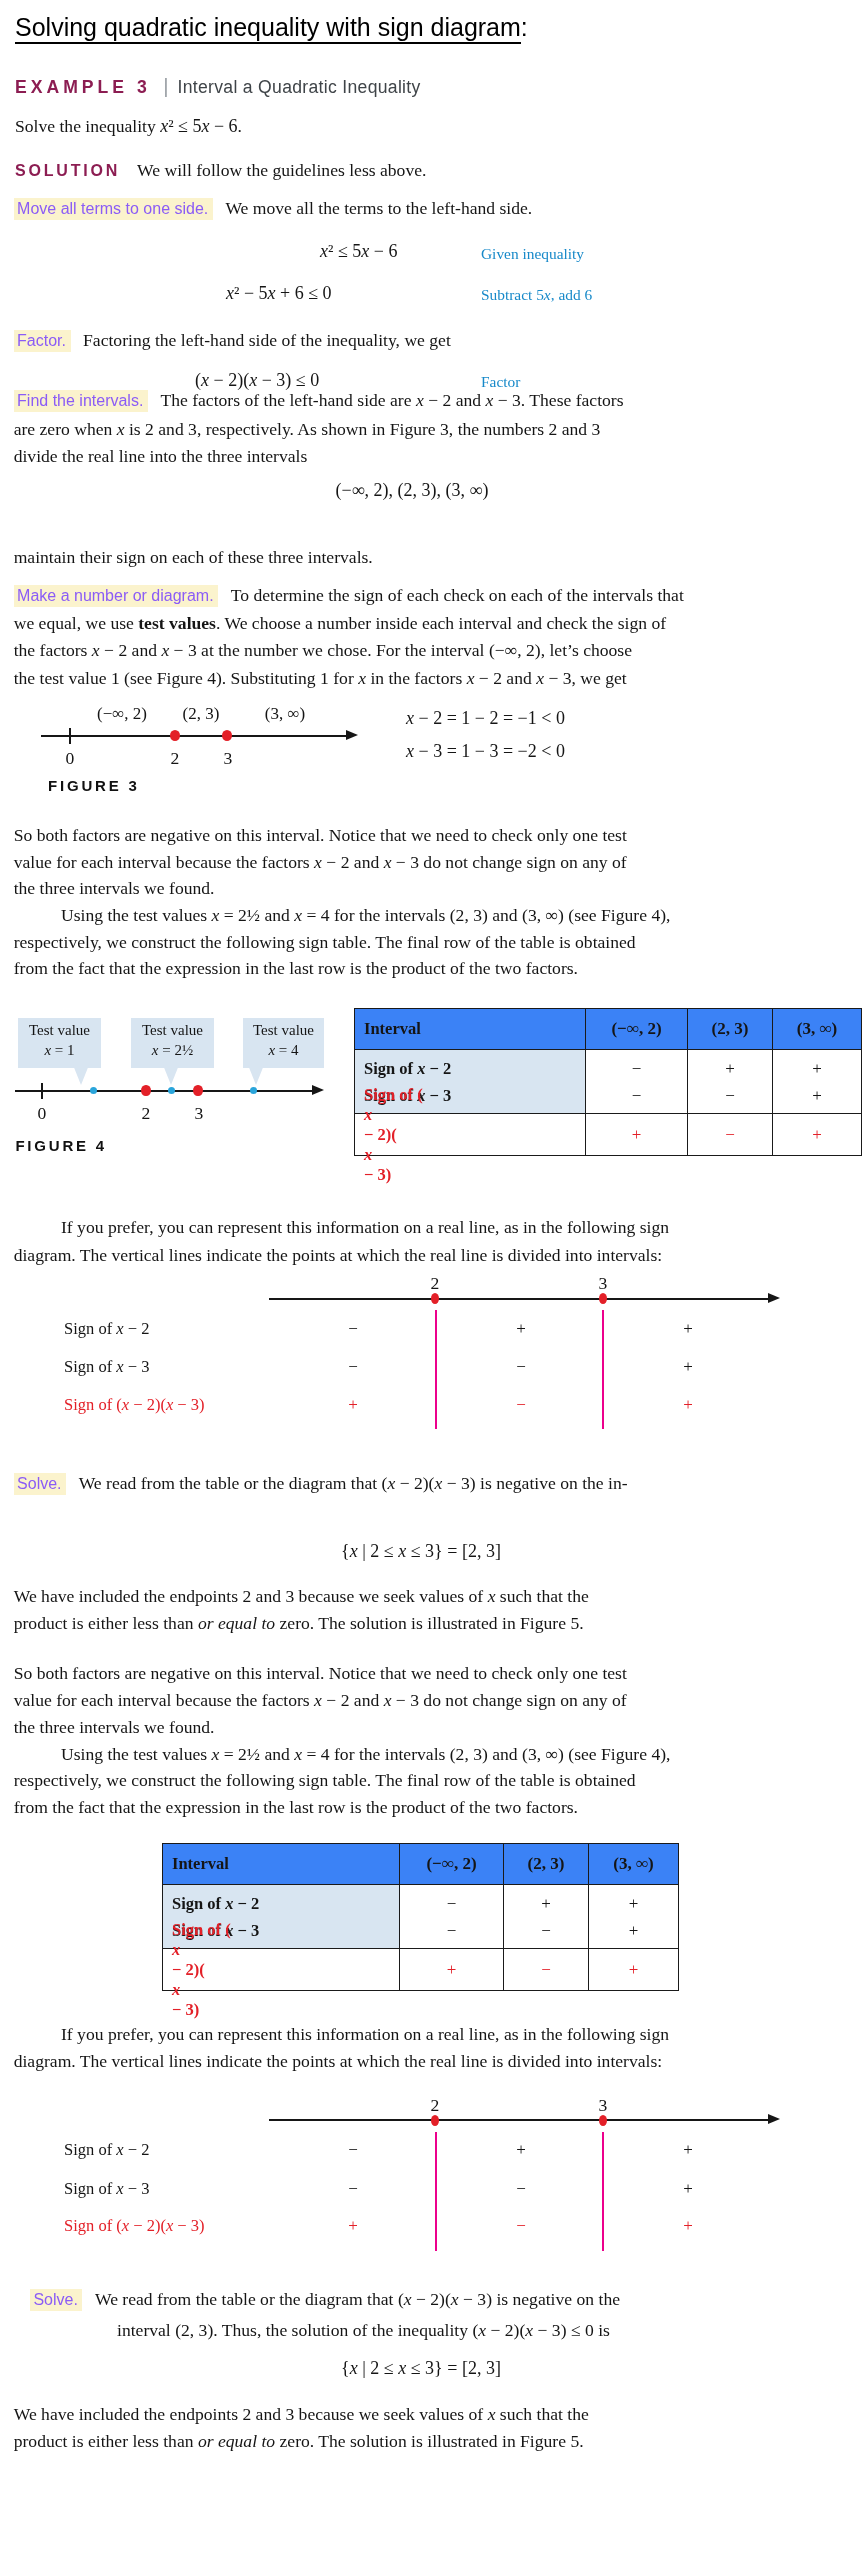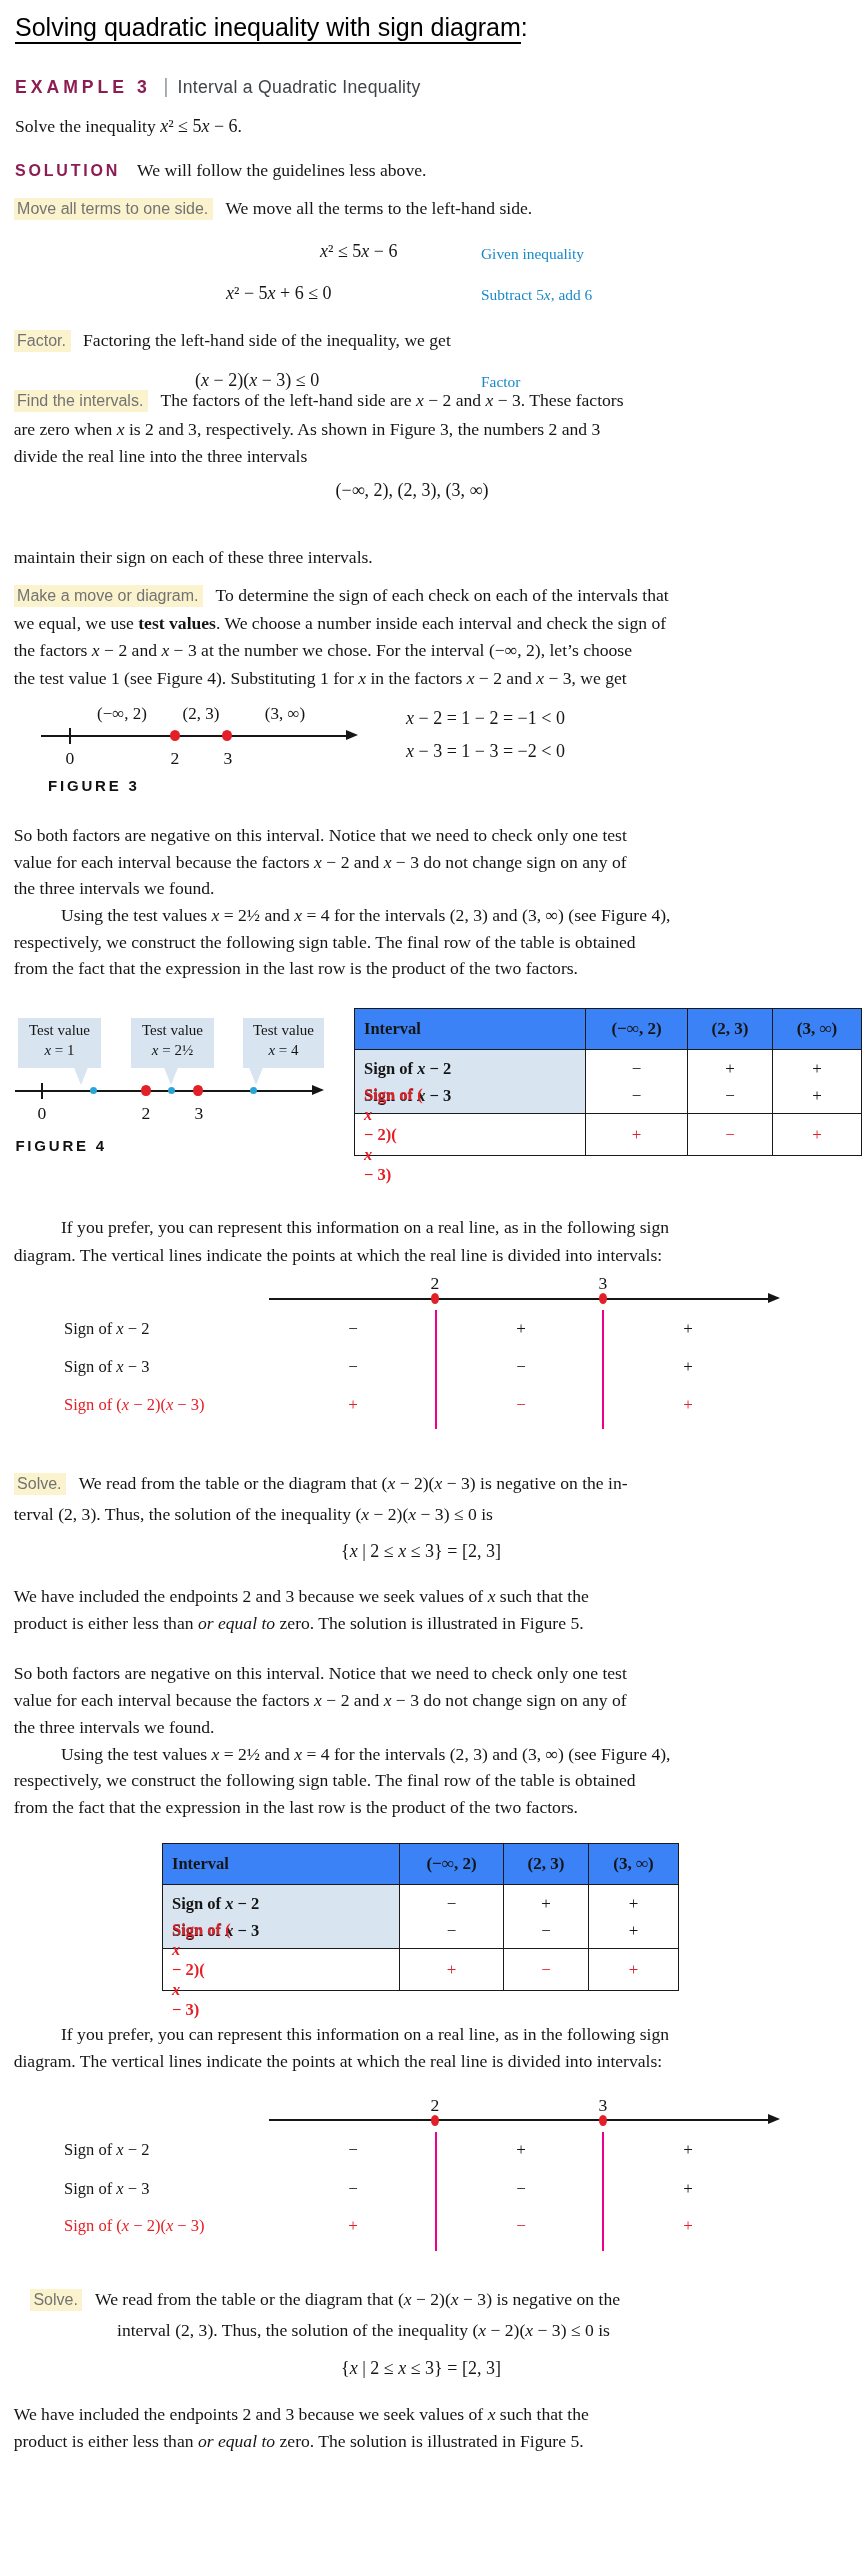--- a/index.html
+++ b/index.html
@@ -13,21 +13,21 @@
   .ex-label{font-family:"Liberation Sans",sans-serif;font-weight:bold;font-size:17.6px;
             letter-spacing:4px;color:#8C1D52;}
   .ex-div{font-family:"Liberation Sans",sans-serif;font-size:20.5px;color:#9aa0a5;margin:0 9px 0 12.5px;font-weight:300;}
   .ex-name{font-family:"Liberation Sans",sans-serif;font-size:17.6px;color:#3F4448;letter-spacing:0.3px;}
   .sol-label{font-family:"Liberation Sans",sans-serif;font-weight:bold;font-size:16px;
              letter-spacing:2.8px;color:#8C1D52;margin-right:17px;}
 
   
   .bl{font-size:17.6px;line-height:23px;}
   .hl{background:#FBF3CD;font-family:"Liberation Sans",sans-serif;font-size:16px;
-      padding:1.7px 4.6px 2.8px 3.4px;color:#737373;}
+      padding:1.7px 4.6px 2.8px 3.4px;color:#8b5cf6;}
   .gap{margin-left:12.5px;}
   .b{font-weight:bold;}
   .it{font-style:italic;}
 
   
   .eq{font-size:18px;}
   .note{font-size:15.4px;color:#1789C9;}
   .ctr{transform:translateX(-50%);}
 
   
@@ -108,21 +108,21 @@
     <span class="hl">Find the intervals.</span><span class="gap">The factors of the left-hand side are <i>x</i> − 2 and <i>x</i> − 3. These factors</span>
   </div>
   <div class="abs bl" style="left:13.7px;top:418px;">are zero when <i>x</i> is 2 and 3, respectively. As shown in Figure 3, the numbers 2 and 3</div>
   <div class="abs bl" style="left:13.7px;top:445px;">divide the real line into the three intervals</div>
 
   <div class="abs eq ctr" style="left:412px;top:480px;">(−∞, 2), (2, 3), (3, ∞)</div>
 
   <div class="abs bl" style="left:13.7px;top:546px;">maintain their sign on each of these three intervals.</div>
 
   <div class="abs bl" style="left:13.7px;top:584px;">
-    <span class="hl">Make a move or diagram.</span><span class="gap">To determine the sign of each check on each of the intervals that</span>
+    <span class="hl">Make a number or diagram.</span><span class="gap">To determine the sign of each check on each of the intervals that</span>
   </div>
   <div class="abs bl" style="left:13.7px;top:612px;">
     <span>we equal, we use </span><span class="b">test values</span><span>. We choose a number inside each interval and check the sign of</span>
   </div>
   <div class="abs bl" style="left:13.7px;top:639px;">the factors <i>x</i> − 2 and <i>x</i> − 3 at the number we chose. For the interval (−∞, 2), let’s choose</div>
   <div class="abs bl" style="left:13.7px;top:667px;">the test value 1 (see Figure 4). Substituting 1 for <i>x</i> in the factors <i>x</i> − 2 and <i>x</i> − 3, we get</div>
 
   <div class="abs ivlab ctr" style="left:122px;top:704px;">(−∞, 2)</div>
   <div class="abs ivlab ctr" style="left:201px;top:704px;">(2, 3)</div>
   <div class="abs ivlab ctr" style="left:285px;top:704px;">(3, ∞)</div>
@@ -228,21 +228,20 @@
   <div class="abs dg-sign ctr" style="left:521px;top:1357px;">−</div>
   <div class="abs dg-sign ctr" style="left:688px;top:1357px;">+</div>
   <div class="abs dg-label red" style="left:64px;top:1395px;">Sign of (<i>x</i> − 2)(<i>x</i> − 3)</div>
   <div class="abs dg-sign ctr red" style="left:353px;top:1395px;">+</div>
   <div class="abs dg-sign ctr red" style="left:521px;top:1395px;">−</div>
   <div class="abs dg-sign ctr red" style="left:688px;top:1395px;">+</div>
 
   <div class="abs bl" style="left:13.7px;top:1472px;">
     <span class="hl">Solve.</span><span class="gap">We read from the table or the diagram that (<i>x</i> − 2)(<i>x</i> − 3) is negative on the in-</span>
   </div>
-  <div class="abs bl" style="left:13.7px;top:1503px;">terval (2, 3). Thus, the solution of the inequality (<i>x</i> − 2)(<i>x</i> − 3) ≤ 0 is</div>
 
   <div class="abs eq ctr" style="left:421px;top:1541px;">{<i>x</i> | 2 ≤ <i>x</i> ≤ 3} = [2, 3]</div>
 
   <div class="abs bl" style="left:13.7px;top:1585px;">We have included the endpoints 2 and 3 because we seek values of <i>x</i> such that the</div>
   <div class="abs bl" style="left:13.7px;top:1612px;">
     <span>product is either less than </span><span class="it">or equal to</span><span> zero. The solution is illustrated in Figure 5.</span>
   </div>
 
   <div class="abs bl" style="left:13.7px;top:1662px;">So both factors are negative on this interval. Notice that we need to check only one test</div>
   <div class="abs bl" style="left:13.7px;top:1689px;">value for each interval because the factors <i>x</i> − 2 and <i>x</i> − 3 do not change sign on any of</div>

